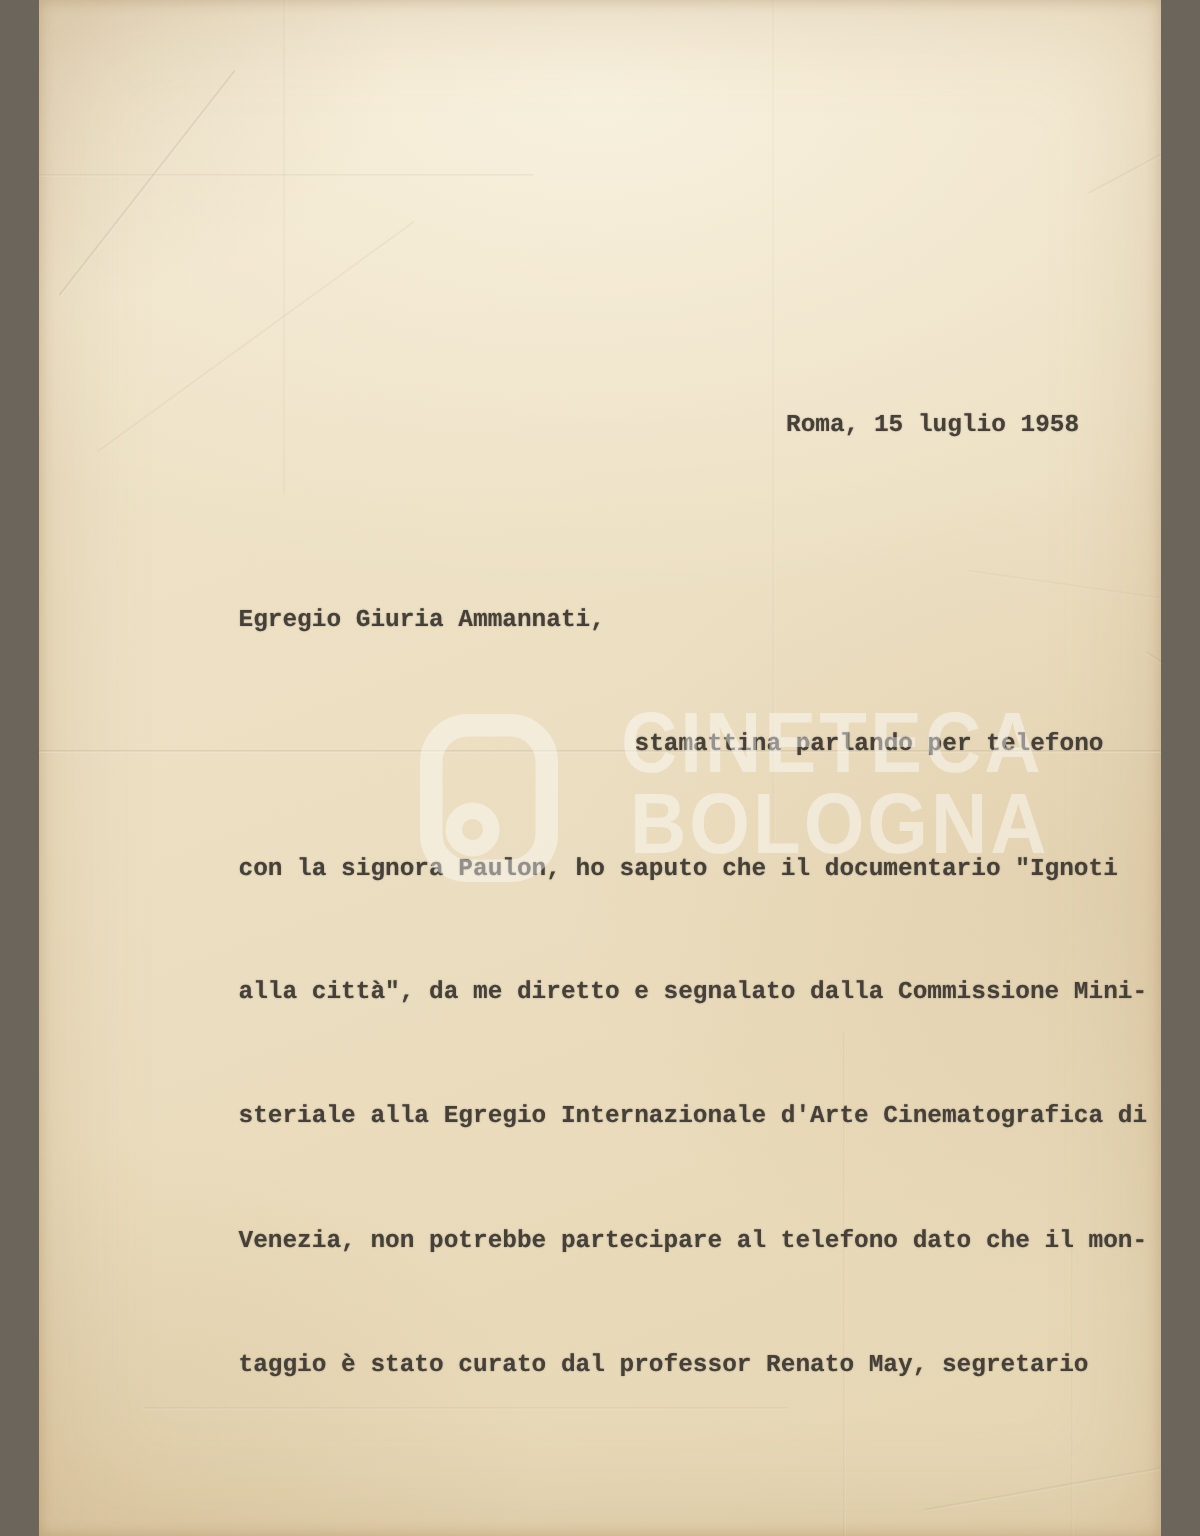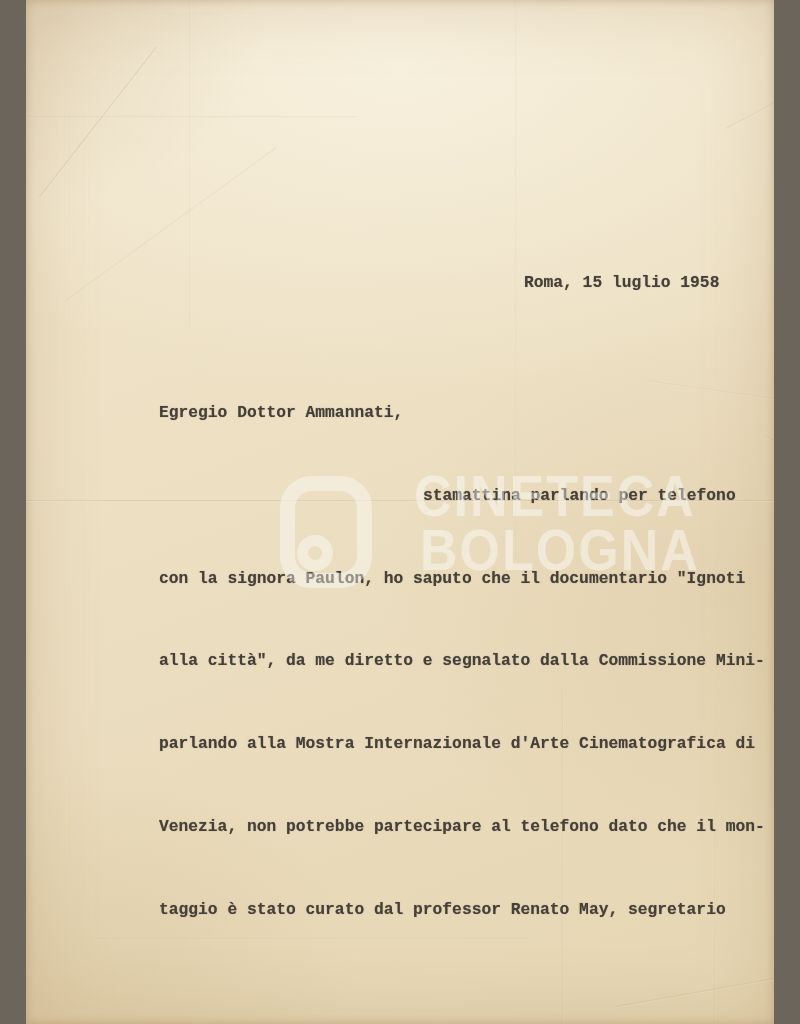--- a/index.html
+++ b/index.html
@@ -104,25 +104,25 @@
     <div class="crease v c-v4"></div>
     <div class="crease d c-d1"></div>
     <div class="crease d c-d2"></div>
     <div class="crease d c-d3"></div>
     <div class="crease d c-d4"></div>
     <div class="crease d c-d5"></div>
     <div class="crease d c-d6"></div>
 
     <div class="letter">
       <div class="line line--date">Roma, 15 luglio 1958</div>
-      <div class="line">Egregio Dottor Ammannati,</div>
+      <div class="line">Egregio Giuria Ammannati,</div>
       <div class="line line--indent">stamattina parlando per telefono</div>
       <div class="line">con la signora Paulon, ho saputo che il documentario "Ignoti</div>
       <div class="line">alla città", da me diretto e segnalato dalla Commissione Mini-</div>
-      <div class="line">parlando alla Mostra Internazionale d'Arte Cinematografica di</div>
+      <div class="line">steriale alla Egregio Internazionale d'Arte Cinematografica di</div>
       <div class="line">Venezia, non potrebbe partecipare al telefono dato che il mon-</div>
       <div class="line">taggio è stato curato dal professor Renato May, segretario</div>
       
       
       
       
       
       
       
       

